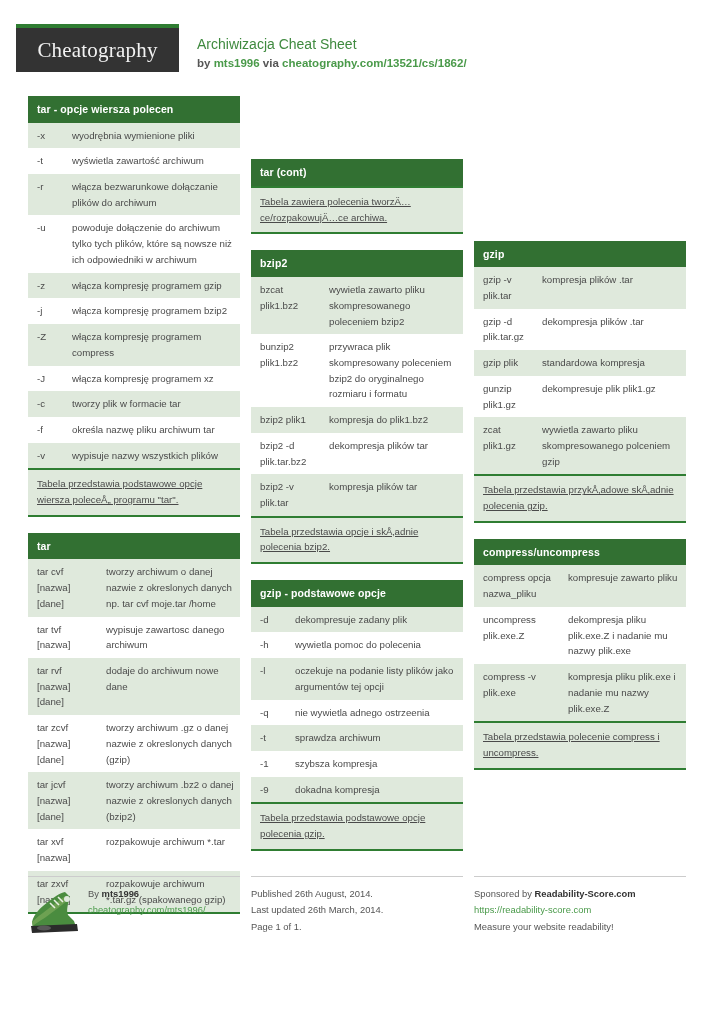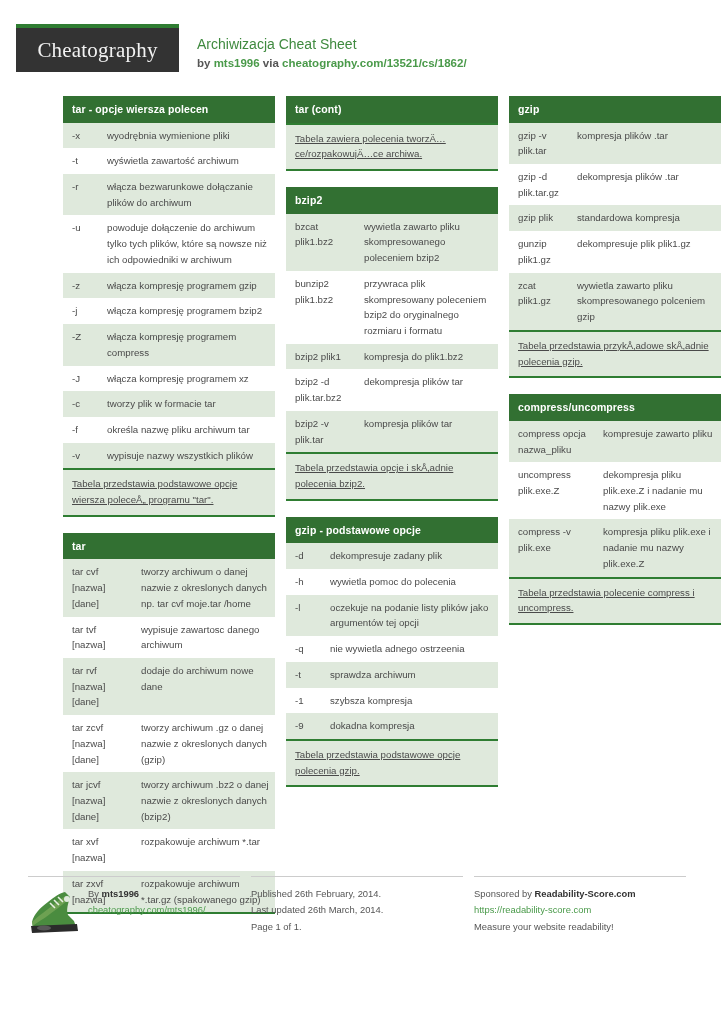--- a/index.html
+++ b/index.html
@@ -73,22 +73,21 @@
     color: #4a9a4a;
     text-decoration: none;
   }
 
   
   .columns {
     display: flex;
     gap: 11px;
     padding: 24px 28px 0 28px;
     box-sizing: border-box;
-    align-items: flex-start;
-    margin-left: 35px;
+    align-items: center;
   }
   .col {
     width: 212px;
     flex: 0 0 212px;
   }
 
   
   .block {
     margin-bottom: 16px;
     background: #ffffff;
@@ -408,21 +407,21 @@
           <path d="M22 15 L27 20 M26 12 L31 17 M30 9 L35 14" stroke="#e8efe2" stroke-width="1.6" fill="none"></path>
           <circle cx="39" cy="11" r="3" fill="#dfe9dc"></circle>
         </svg>
       </div>
       <div>
         <div class="fline"><span>By </span><b>mts1996</b></div>
         <div class="fline link">cheatography.com/mts1996/</div>
       </div>
     </div>
     <div class="fcol">
-      <div class="fline">Published 26th February, 2014.</div>
+      <div class="fline">Published 26th August, 2014.</div>
       <div class="fline">Last updated 26th March, 2014.</div>
       <div class="fline">Page 1 of 1.</div>
     </div>
     <div class="fcol">
       <div class="fline"><span>Sponsored by </span><b>Readability-Score.com</b></div>
       <div class="fline link">https://readability-score.com</div>
       <div class="fline">Measure your website readability!</div>
     </div>
   </div>
 

